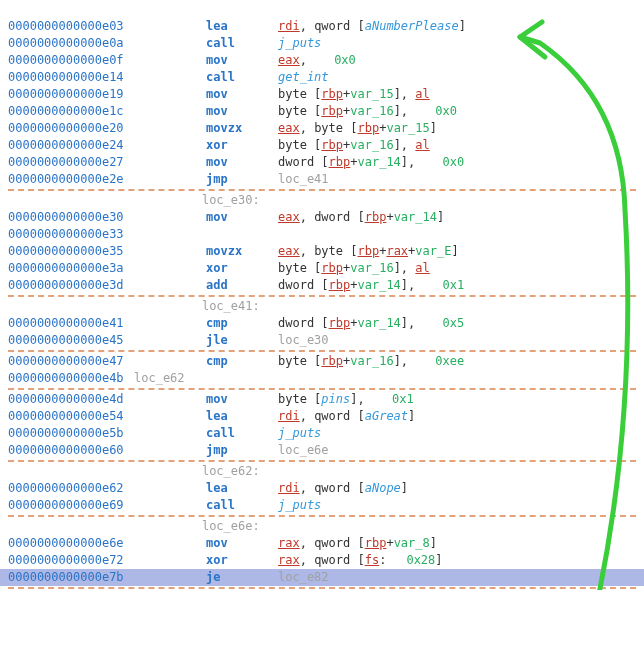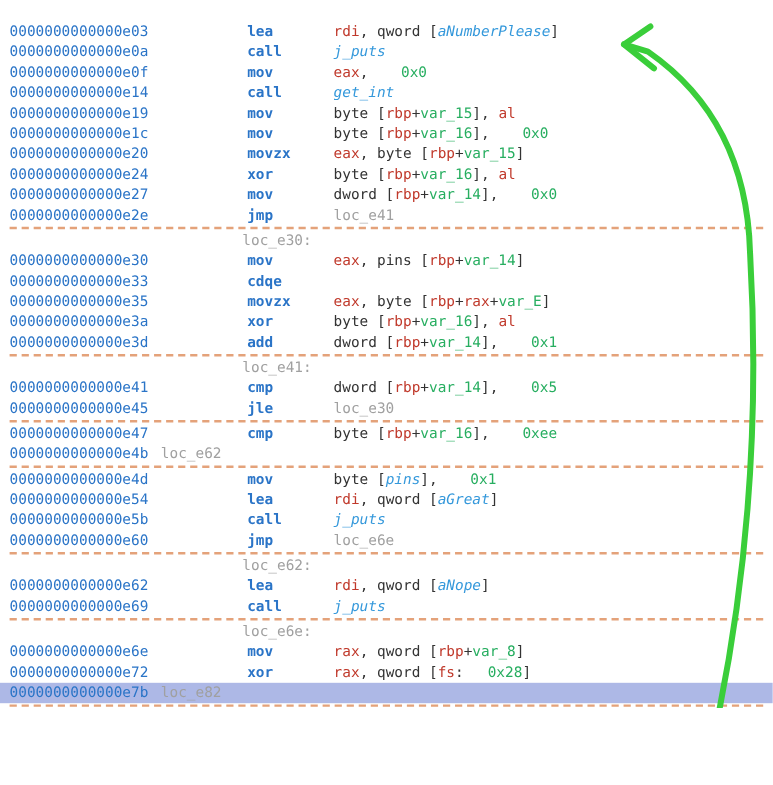--- a/index.html
+++ b/index.html
@@ -23,21 +23,21 @@
   }
   .line.highlight { background: #adb8e6; }
   .sep {
     height: 0;
     border: none;
     border-top: 2px dashed #e4a27a;
     margin: 1px 8px;
   }
   .addr { color: #2a74c7; }
   .mnem { color: #2a74c7; font-weight: bold; }
-  .reg  { color: #c0392b; }
+  .reg  { color: #c0392b; text-decoration: underline; }
   .imm  { color: #27ae60; margin-left: 20px; }
   .varv { color: #27ae60; }
   .sym  { color: #3498db; font-style: italic; }
   .locref { color: #a0a0a0; }
   .loclabel { color: #a0a0a0; }
   .punct { color: #333; }
   .col-addr   { width: 126px; display:inline-block; }
   .col-mnem   { width: 72px;  display:inline-block; padding-left:72px;}
   .col-ops    { display:inline-block; }
   .col-label  { display:inline-block; padding-left:100px; }
@@ -58,22 +58,22 @@
     <div class="line"><span class="col-addr addr">0000000000000e0f</span><span class="col-mnem"><span class="mnem">mov</span>      </span><span class="col-ops"><span class="reg">eax</span><span class="punct">, </span><span class="imm">0x0</span></span></div>
     <div class="line"><span class="col-addr addr">0000000000000e14</span><span class="col-mnem"><span class="mnem">call</span>     </span><span class="col-ops"><span class="sym">get_int</span></span></div>
     <div class="line"><span class="col-addr addr">0000000000000e19</span><span class="col-mnem"><span class="mnem">mov</span>      </span><span class="col-ops"><span class="punct">byte [</span><span class="reg">rbp</span><span class="punct">+</span><span class="varv">var_15</span><span class="punct">], </span><span class="reg">al</span></span></div>
     <div class="line"><span class="col-addr addr">0000000000000e1c</span><span class="col-mnem"><span class="mnem">mov</span>      </span><span class="col-ops"><span class="punct">byte [</span><span class="reg">rbp</span><span class="punct">+</span><span class="varv">var_16</span><span class="punct">], </span><span class="imm">0x0</span></span></div>
     <div class="line"><span class="col-addr addr">0000000000000e20</span><span class="col-mnem"><span class="mnem">movzx</span>    </span><span class="col-ops"><span class="reg">eax</span><span class="punct">, byte [</span><span class="reg">rbp</span><span class="punct">+</span><span class="varv">var_15</span><span class="punct">]</span></span></div>
     <div class="line"><span class="col-addr addr">0000000000000e24</span><span class="col-mnem"><span class="mnem">xor</span>      </span><span class="col-ops"><span class="punct">byte [</span><span class="reg">rbp</span><span class="punct">+</span><span class="varv">var_16</span><span class="punct">], </span><span class="reg">al</span></span></div>
     <div class="line"><span class="col-addr addr">0000000000000e27</span><span class="col-mnem"><span class="mnem">mov</span>      </span><span class="col-ops"><span class="punct">dword [</span><span class="reg">rbp</span><span class="punct">+</span><span class="varv">var_14</span><span class="punct">], </span><span class="imm">0x0</span></span></div>
     <div class="line"><span class="col-addr addr">0000000000000e2e</span><span class="col-mnem"><span class="mnem">jmp</span>      </span><span class="col-ops"><span class="locref">loc_e41</span></span></div>
     <hr class="sep">
     <div class="line"><span class="col-label loclabel">             loc_e30:</span></div>
-    <div class="line"><span class="col-addr addr">0000000000000e30</span><span class="col-mnem"><span class="mnem">mov</span>      </span><span class="col-ops"><span class="reg">eax</span><span class="punct">, pins [</span><span class="reg">rbp</span><span class="punct">+</span><span class="varv">var_14</span><span class="punct">]</span></span></div>
-    <div class="line"><span class="col-addr addr">0000000000000e33</span><span class="col-mnem"><span class="mnem">cdqe</span>     </span><span class="col-ops"></span></div>
+    <div class="line"><span class="col-addr addr">0000000000000e30</span><span class="col-mnem"><span class="mnem">mov</span>      </span><span class="col-ops"><span class="reg">eax</span><span class="punct">, dword [</span><span class="reg">rbp</span><span class="punct">+</span><span class="varv">var_14</span><span class="punct">]</span></span></div>
+    <div class="line"><span class="col-addr addr">0000000000000e33</span><span class="col-ops"></span></div>
     <div class="line"><span class="col-addr addr">0000000000000e35</span><span class="col-mnem"><span class="mnem">movzx</span>    </span><span class="col-ops"><span class="reg">eax</span><span class="punct">, byte [</span><span class="reg">rbp</span><span class="punct">+</span><span class="reg">rax</span><span class="punct">+</span><span class="varv">var_E</span><span class="punct">]</span></span></div>
     <div class="line"><span class="col-addr addr">0000000000000e3a</span><span class="col-mnem"><span class="mnem">xor</span>      </span><span class="col-ops"><span class="punct">byte [</span><span class="reg">rbp</span><span class="punct">+</span><span class="varv">var_16</span><span class="punct">], </span><span class="reg">al</span></span></div>
     <div class="line"><span class="col-addr addr">0000000000000e3d</span><span class="col-mnem"><span class="mnem">add</span>      </span><span class="col-ops"><span class="punct">dword [</span><span class="reg">rbp</span><span class="punct">+</span><span class="varv">var_14</span><span class="punct">], </span><span class="imm">0x1</span></span></div>
     <hr class="sep">
     <div class="line"><span class="col-label loclabel">             loc_e41:</span></div>
     <div class="line"><span class="col-addr addr">0000000000000e41</span><span class="col-mnem"><span class="mnem">cmp</span>      </span><span class="col-ops"><span class="punct">dword [</span><span class="reg">rbp</span><span class="punct">+</span><span class="varv">var_14</span><span class="punct">], </span><span class="imm">0x5</span></span></div>
     <div class="line"><span class="col-addr addr">0000000000000e45</span><span class="col-mnem"><span class="mnem">jle</span>      </span><span class="col-ops"><span class="locref">loc_e30</span></span></div>
     <hr class="sep">
     <div class="line"><span class="col-addr addr">0000000000000e47</span><span class="col-mnem"><span class="mnem">cmp</span>      </span><span class="col-ops"><span class="punct">byte [</span><span class="reg">rbp</span><span class="punct">+</span><span class="varv">var_16</span><span class="punct">], </span><span class="imm">0xee</span></span></div>
     <div class="line"><span class="col-addr addr">0000000000000e4b</span><span class="col-ops"><span class="locref">loc_e62</span></span></div>
@@ -83,20 +83,20 @@
     <div class="line"><span class="col-addr addr">0000000000000e5b</span><span class="col-mnem"><span class="mnem">call</span>     </span><span class="col-ops"><span class="sym">j_puts</span></span></div>
     <div class="line"><span class="col-addr addr">0000000000000e60</span><span class="col-mnem"><span class="mnem">jmp</span>      </span><span class="col-ops"><span class="locref">loc_e6e</span></span></div>
     <hr class="sep">
     <div class="line"><span class="col-label loclabel">             loc_e62:</span></div>
     <div class="line"><span class="col-addr addr">0000000000000e62</span><span class="col-mnem"><span class="mnem">lea</span>      </span><span class="col-ops"><span class="reg">rdi</span><span class="punct">, qword [</span><span class="sym">aNope</span><span class="punct">]</span></span></div>
     <div class="line"><span class="col-addr addr">0000000000000e69</span><span class="col-mnem"><span class="mnem">call</span>     </span><span class="col-ops"><span class="sym">j_puts</span></span></div>
     <hr class="sep">
     <div class="line"><span class="col-label loclabel">             loc_e6e:</span></div>
     <div class="line"><span class="col-addr addr">0000000000000e6e</span><span class="col-mnem"><span class="mnem">mov</span>      </span><span class="col-ops"><span class="reg">rax</span><span class="punct">, qword [</span><span class="reg">rbp</span><span class="punct">+</span><span class="varv">var_8</span><span class="punct">]</span></span></div>
     <div class="line"><span class="col-addr addr">0000000000000e72</span><span class="col-mnem"><span class="mnem">xor</span>      </span><span class="col-ops"><span class="reg">rax</span><span class="punct">, qword [</span><span class="reg">fs</span><span class="punct">:</span><span class="imm">0x28</span><span class="punct">]</span></span></div>
-    <div class="line highlight"><span class="col-addr addr">0000000000000e7b</span><span class="col-ops"><span class="locref">loc_e82</span></span></div>
+    <div class="line highlight"><span class="col-addr addr">0000000000000e7b</span><span class="col-mnem"><span class="mnem">je</span>       </span><span class="col-ops"><span class="locref">loc_e82</span></span></div>
     <hr class="sep">
   </div>
 
 <svg class="arrow" width="644" height="654">
   <path d="M 590 625 Q 638 420 625 200 Q 622 90 540 33 L 520 27" stroke="#3ace3a" stroke-width="5" fill="none" stroke-linecap="round" stroke-linejoin="round"></path>
   <path d="M 520 27 L 542 12 M 520 27 L 545 47" stroke="#3ace3a" stroke-width="5" fill="none" stroke-linecap="round" stroke-linejoin="round"></path>
 </svg>
 
 </body></html>

